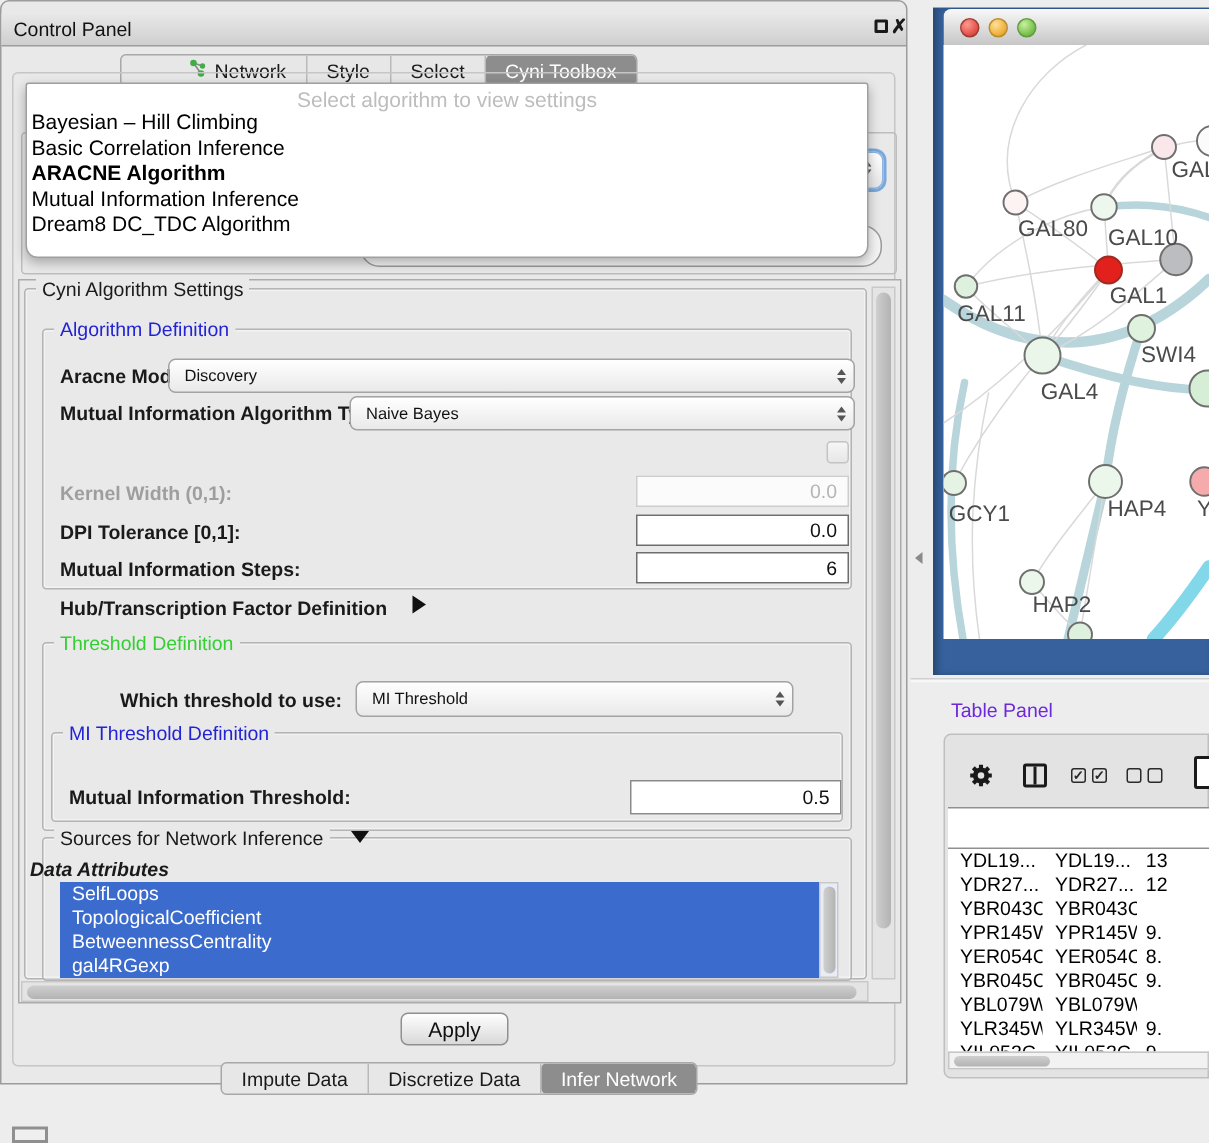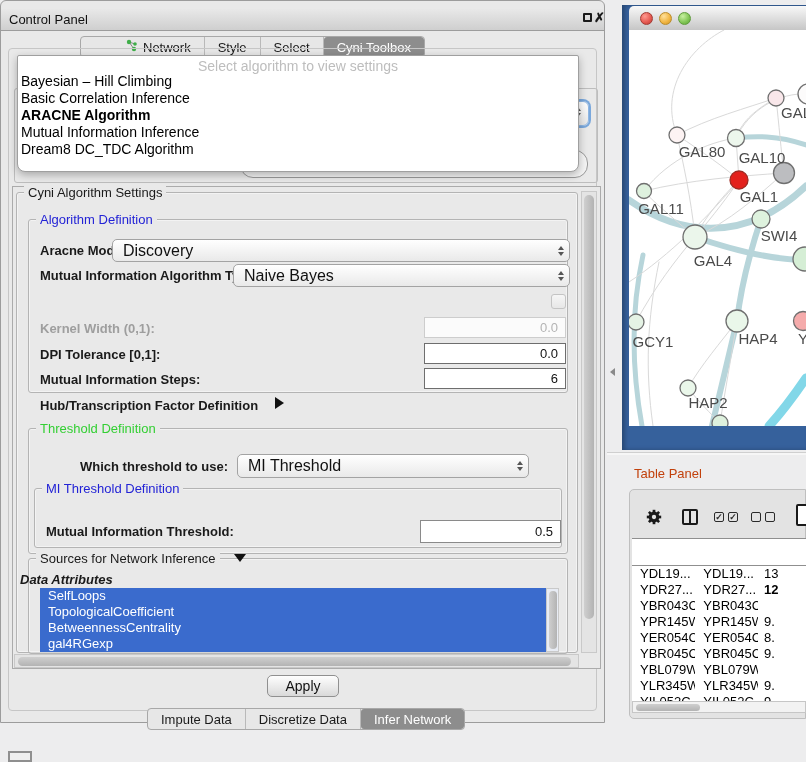--- a/index.html
+++ b/index.html
@@ -30,21 +30,21 @@
   .popup-header{top:2px;left:0;width:100%;text-align:center;font-size:14px;color:#bdbdbd;}
   .algo-item{height:17px;line-height:17px;padding-left:3px;font-size:14px;color:#000;white-space:nowrap;}
   .algo-item.sel{font-weight:bold;}
   
   .settings-panel{left:12px;top:186px;width:589px;height:483px;background:#e9e9e9;border:1px solid #ababab;box-sizing:border-box;}
   .groupbox{border:1px solid #b4b4b4;border-radius:3px;box-sizing:border-box;box-shadow:inset 0 0 0 1px rgba(255,255,255,.45);}
   .grouptitle{font-size:13px;background:#e9e9e9;padding:0 4px;line-height:13px;white-space:nowrap;}
   .lbl{font-size:13px;font-weight:bold;color:#1a1a1a;white-space:nowrap;}
   .lbl.dis{color:#9e9e9e;}
   .combo{background:linear-gradient(#ffffff,#e9e9e9);border:1px solid #a3a3a3;border-radius:5px;box-sizing:border-box;display:flex;align-items:center;}
-  .combo-value{flex:1;font-size:16px;color:#111;padding-left:10px;white-space:nowrap;overflow:hidden;}
+  .combo-value{flex:1;font-size:11px;color:#111;padding-left:10px;white-space:nowrap;overflow:hidden;}
   .stepper{width:16px;display:flex;flex-direction:column;align-items:center;gap:2px;}
   .tri-up{width:0;height:0;border-left:3.5px solid transparent;border-right:3.5px solid transparent;border-bottom:4.5px solid #555;}
   .tri-dn{width:0;height:0;border-left:3.5px solid transparent;border-right:3.5px solid transparent;border-top:4.5px solid #555;}
   .field{border:1px solid #6e6e6e;background:#fff;box-sizing:border-box;font-size:13px;color:#111;text-align:right;padding:0 7px;display:flex;align-items:center;justify-content:flex-end;}
   .field.dis{border-color:#cdcdcd;color:#b4b4b4;background:#fbfbfb;}
   .checkbox{width:15px;height:15px;border:1px solid #c4c4c4;border-radius:3px;background:linear-gradient(#f6f6f6,#e7e7e7);box-sizing:border-box;}
   .tri-right{width:0;height:0;border-top:6px solid transparent;border-bottom:6px solid transparent;border-left:9px solid #111;}
   .tri-down-big{width:0;height:0;border-left:6px solid transparent;border-right:6px solid transparent;border-top:8px solid #111;}
   .attr-list{background:#3a6bcd;overflow:hidden;}
   .attr-item{height:16px;line-height:16px;padding-left:8px;font-size:13px;color:#fff;white-space:nowrap;}
@@ -52,21 +52,21 @@
   .thumb{background:linear-gradient(90deg,#cfcfcf,#b3b3b3);border-radius:6px;}
   .hthumb{background:linear-gradient(#cfcfcf,#b3b3b3);border-radius:5px;}
   .apply-btn{left:267px;top:675px;width:72px;height:22px;border:1px solid #909090;border-radius:5px;background:linear-gradient(#fefefe,#d9d9d9);font-size:14px;color:#111;text-align:center;line-height:20px;box-sizing:border-box;}
   
   .net-frame{left:622px;top:5px;width:184px;height:445px;background:#36619c;box-shadow:inset 3px 0 4px rgba(0,0,0,.25);}
   .net-titlebar{left:629px;top:6px;width:177px;height:24px;background:linear-gradient(#f8f8f8,#c6c6c6);border-bottom:1px solid #8f8f8f;border-radius:5px 0 0 0;}
   .light{width:13px;height:13px;border-radius:50%;box-sizing:border-box;}
   .net-canvas{left:629px;top:30px;width:177px;height:396px;background:#fff;overflow:hidden;}
   
   .south-divider{left:607px;top:452px;width:199px;height:2px;background:#f6f6f6;border-top:1px solid #cfcfcf;}
-  .tp-title{left:634px;top:466px;font-size:13px;color:#c2410c;}
+  .tp-title{left:634px;top:466px;font-size:13px;color:#6d28d9;}
   .tp-outer{left:629px;top:489px;width:177px;height:230px;background:#e3e3e3;border:1px solid #bfbfbf;border-radius:5px 0 0 5px;box-sizing:border-box;overflow:hidden;}
   .colicon{width:16px;height:16px;border:2px solid #1a1a1a;border-radius:2px;box-sizing:border-box;position:relative;}
   .colicon:before{content:"";position:absolute;left:5px;top:0;width:2px;height:12px;background:#1a1a1a;}
   .cb-small{width:10px;height:10px;border:1.5px solid #2a2a2a;border-radius:2px;box-sizing:border-box;font-size:9px;line-height:8px;text-align:center;color:#2a2a2a;font-weight:bold;}
   .docicon{width:15px;height:22px;border:2px solid #1a1a1a;border-radius:2px;box-sizing:border-box;background:#fff;}
   .tbl{left:632px;top:538px;width:174px;height:162px;overflow:hidden;background:#fff;border-top:1px solid #8f8f8f;}
   .tbl-head{display:flex;height:26px;border-bottom:1px solid #8f8f8f;}
   .th{box-sizing:border-box;border-right:1px solid #9f9f9f;font-size:13px;color:#7f1d1d;display:flex;align-items:center;justify-content:center;overflow:hidden;margin-top:47px;}
   .tr{display:flex;height:16px;}
   .td{box-sizing:border-box;font-size:13px;color:#000;line-height:16px;padding-left:8px;white-space:nowrap;overflow:hidden;}
@@ -321,21 +321,21 @@
         </div>
       <div id="tbl-body">
           <div class="tr">
             <div class="td" style="width: 79px;">YDL19...</div>
             <div class="td" style="width: 78px;">YDL19...</div>
             <div class="td" style="width: 60px; padding-left: 6px;">13</div>
           </div>
           <div class="tr">
             <div class="td" style="width: 79px;">YDR27...</div>
             <div class="td" style="width: 78px;">YDR27...</div>
-            <div class="td" style="width: 60px; padding-left: 6px; font-weight: bold;">12</div>
+            <div class="td" style="width: 60px; padding-left: 6px;">12</div>
           </div>
           <div class="tr">
             <div class="td" style="width: 79px;">YBR043C</div>
             <div class="td" style="width: 78px;">YBR043C</div>
             <div class="td" style="width: 60px; padding-left: 6px;"></div>
           </div>
           <div class="tr">
             <div class="td" style="width: 79px;">YPR145W</div>
             <div class="td" style="width: 78px;">YPR145W</div>
             <div class="td" style="width: 60px; padding-left: 6px;">9.</div>

